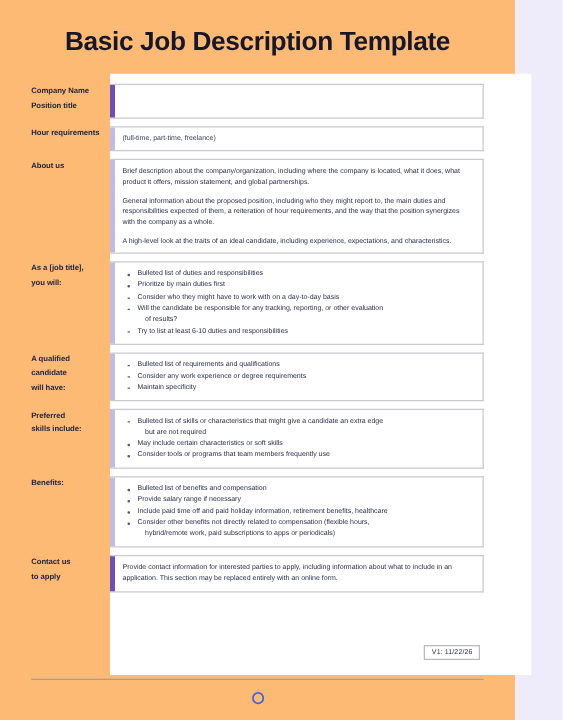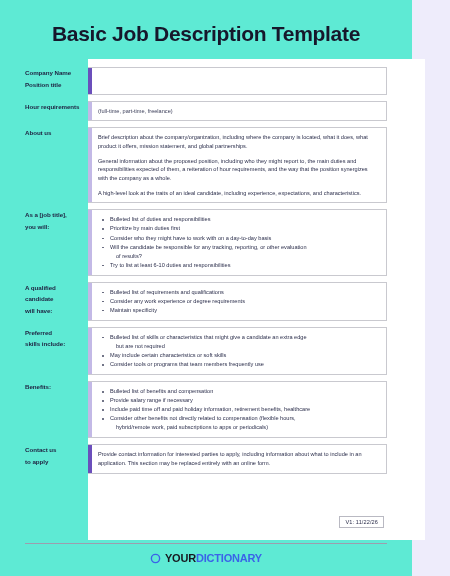--- a/index.html
+++ b/index.html
@@ -13,21 +13,21 @@
     background: #eeecfb;
     font-family: "Liberation Sans", sans-serif;
     color: #20223d;
     overflow: hidden;
   }
   .page {
     position: relative;
     width: 412px;
     height: 576px;
     box-sizing: border-box;
-    background: #5eead4;
+    background: #fdba74;
   }
 
   
   .title {
     text-align: center;
     font-size: 21px;
     font-weight: bold;
     letter-spacing: -0.3px;
     color: #16172b;
     padding-top: 22px;
@@ -295,16 +295,15 @@
       <span class="version-badge">V1: 11/22/26</span>
     </div>
   </div>
 
   <div class="divider"></div>
 
   <div class="footer">
     <svg class="logo-mark" viewBox="0 0 24 24">
       <circle cx="12" cy="12" r="9" fill="none" stroke="#3b63e8" stroke-width="3"></circle>
     </svg>
-    <span class="logo-text"><span class="logo-your">YOUR</span><span class="logo-dict">DICTIONARY</span></span>
   </div>
 
 </div>
 
 </body></html>

